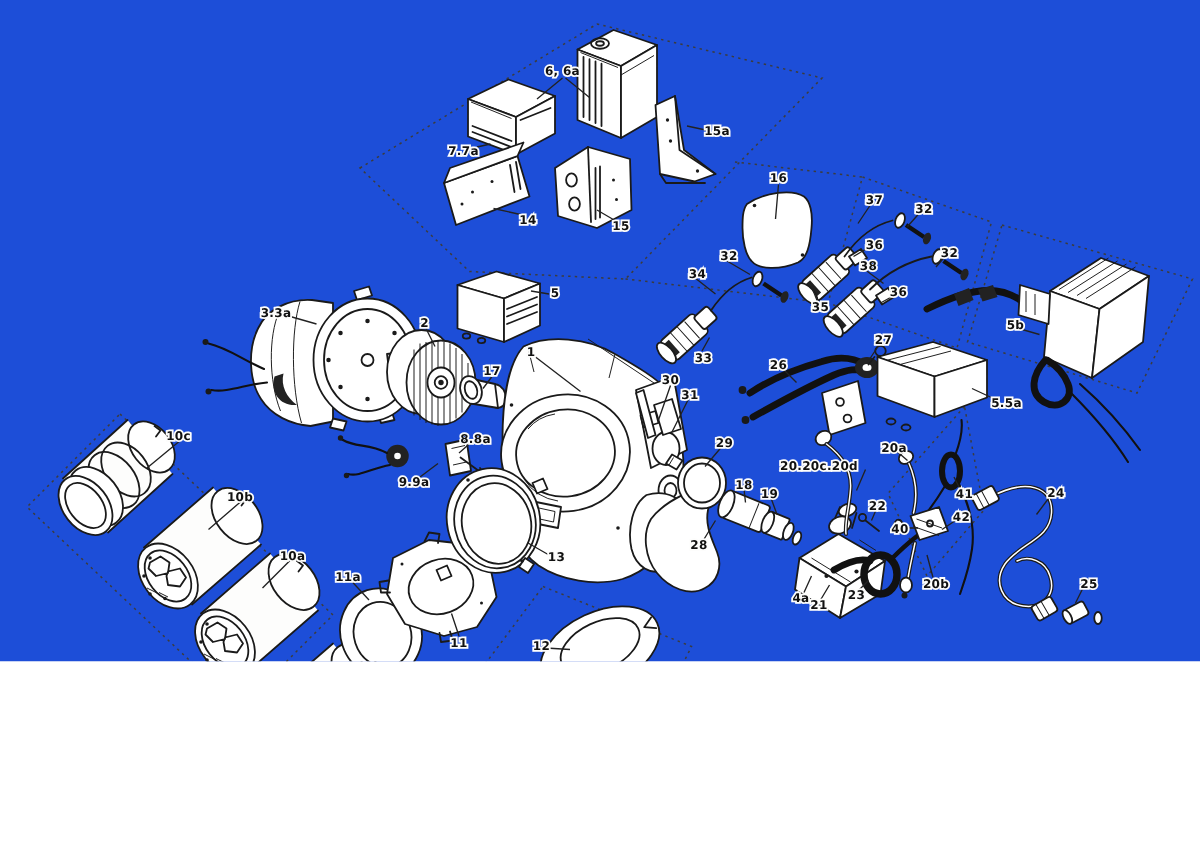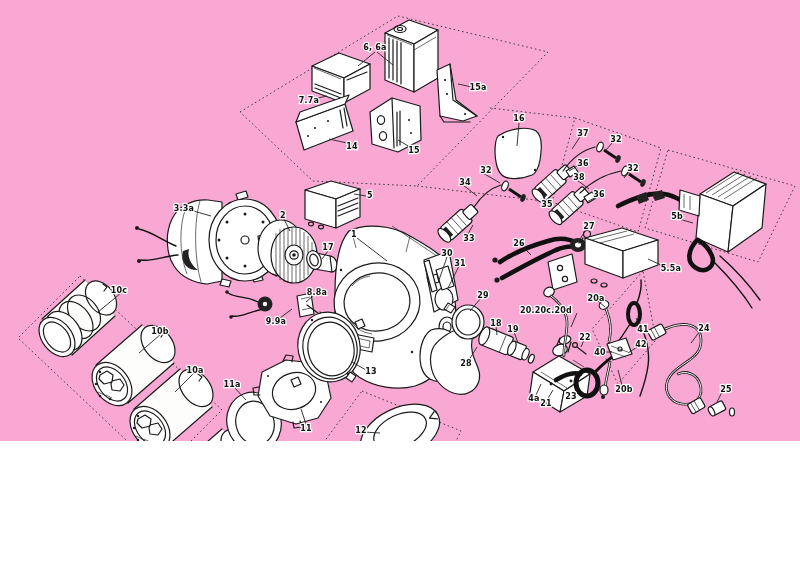--- a/index.html
+++ b/index.html
@@ -1,16 +1,16 @@
 <!DOCTYPE html>
 <html><head>
 <meta charset="utf-8">
 <style>
   html,body{margin:0;padding:0;background:#ffffff;}
-  .stage{width:800px;height:441px;background:#f9a8d4;position:relative;overflow:hidden;}
+  .stage{width:800px;height:441px;background:#1d4ed8;position:relative;overflow:hidden;}
   svg{display:block;font-family:"DejaVu Sans","Liberation Sans",sans-serif;}
   .ln{stroke:#1a1a1a;stroke-width:1.2;fill:none;stroke-linecap:round;stroke-linejoin:round;}
   .lnw{stroke:#1a1a1a;stroke-width:1.2;fill:#ffffff;stroke-linejoin:round;}
   .thin{stroke:#1a1a1a;stroke-width:.65;fill:none;}
   .wire{stroke:#111;stroke-width:1.4;fill:none;stroke-linecap:round;}
   .cable{stroke:#111;stroke-width:4.6;fill:none;stroke-linecap:round;}
   .cable2{stroke:#111;stroke-width:3;fill:none;stroke-linecap:round;}
   .tube{stroke:#1a1a1a;stroke-width:2.6;fill:none;stroke-linecap:round;}
   .tubecore{stroke:#ffffff;stroke-width:1;fill:none;stroke-linecap:round;}
   .dot{fill:#1a1a1a;stroke:none;}

